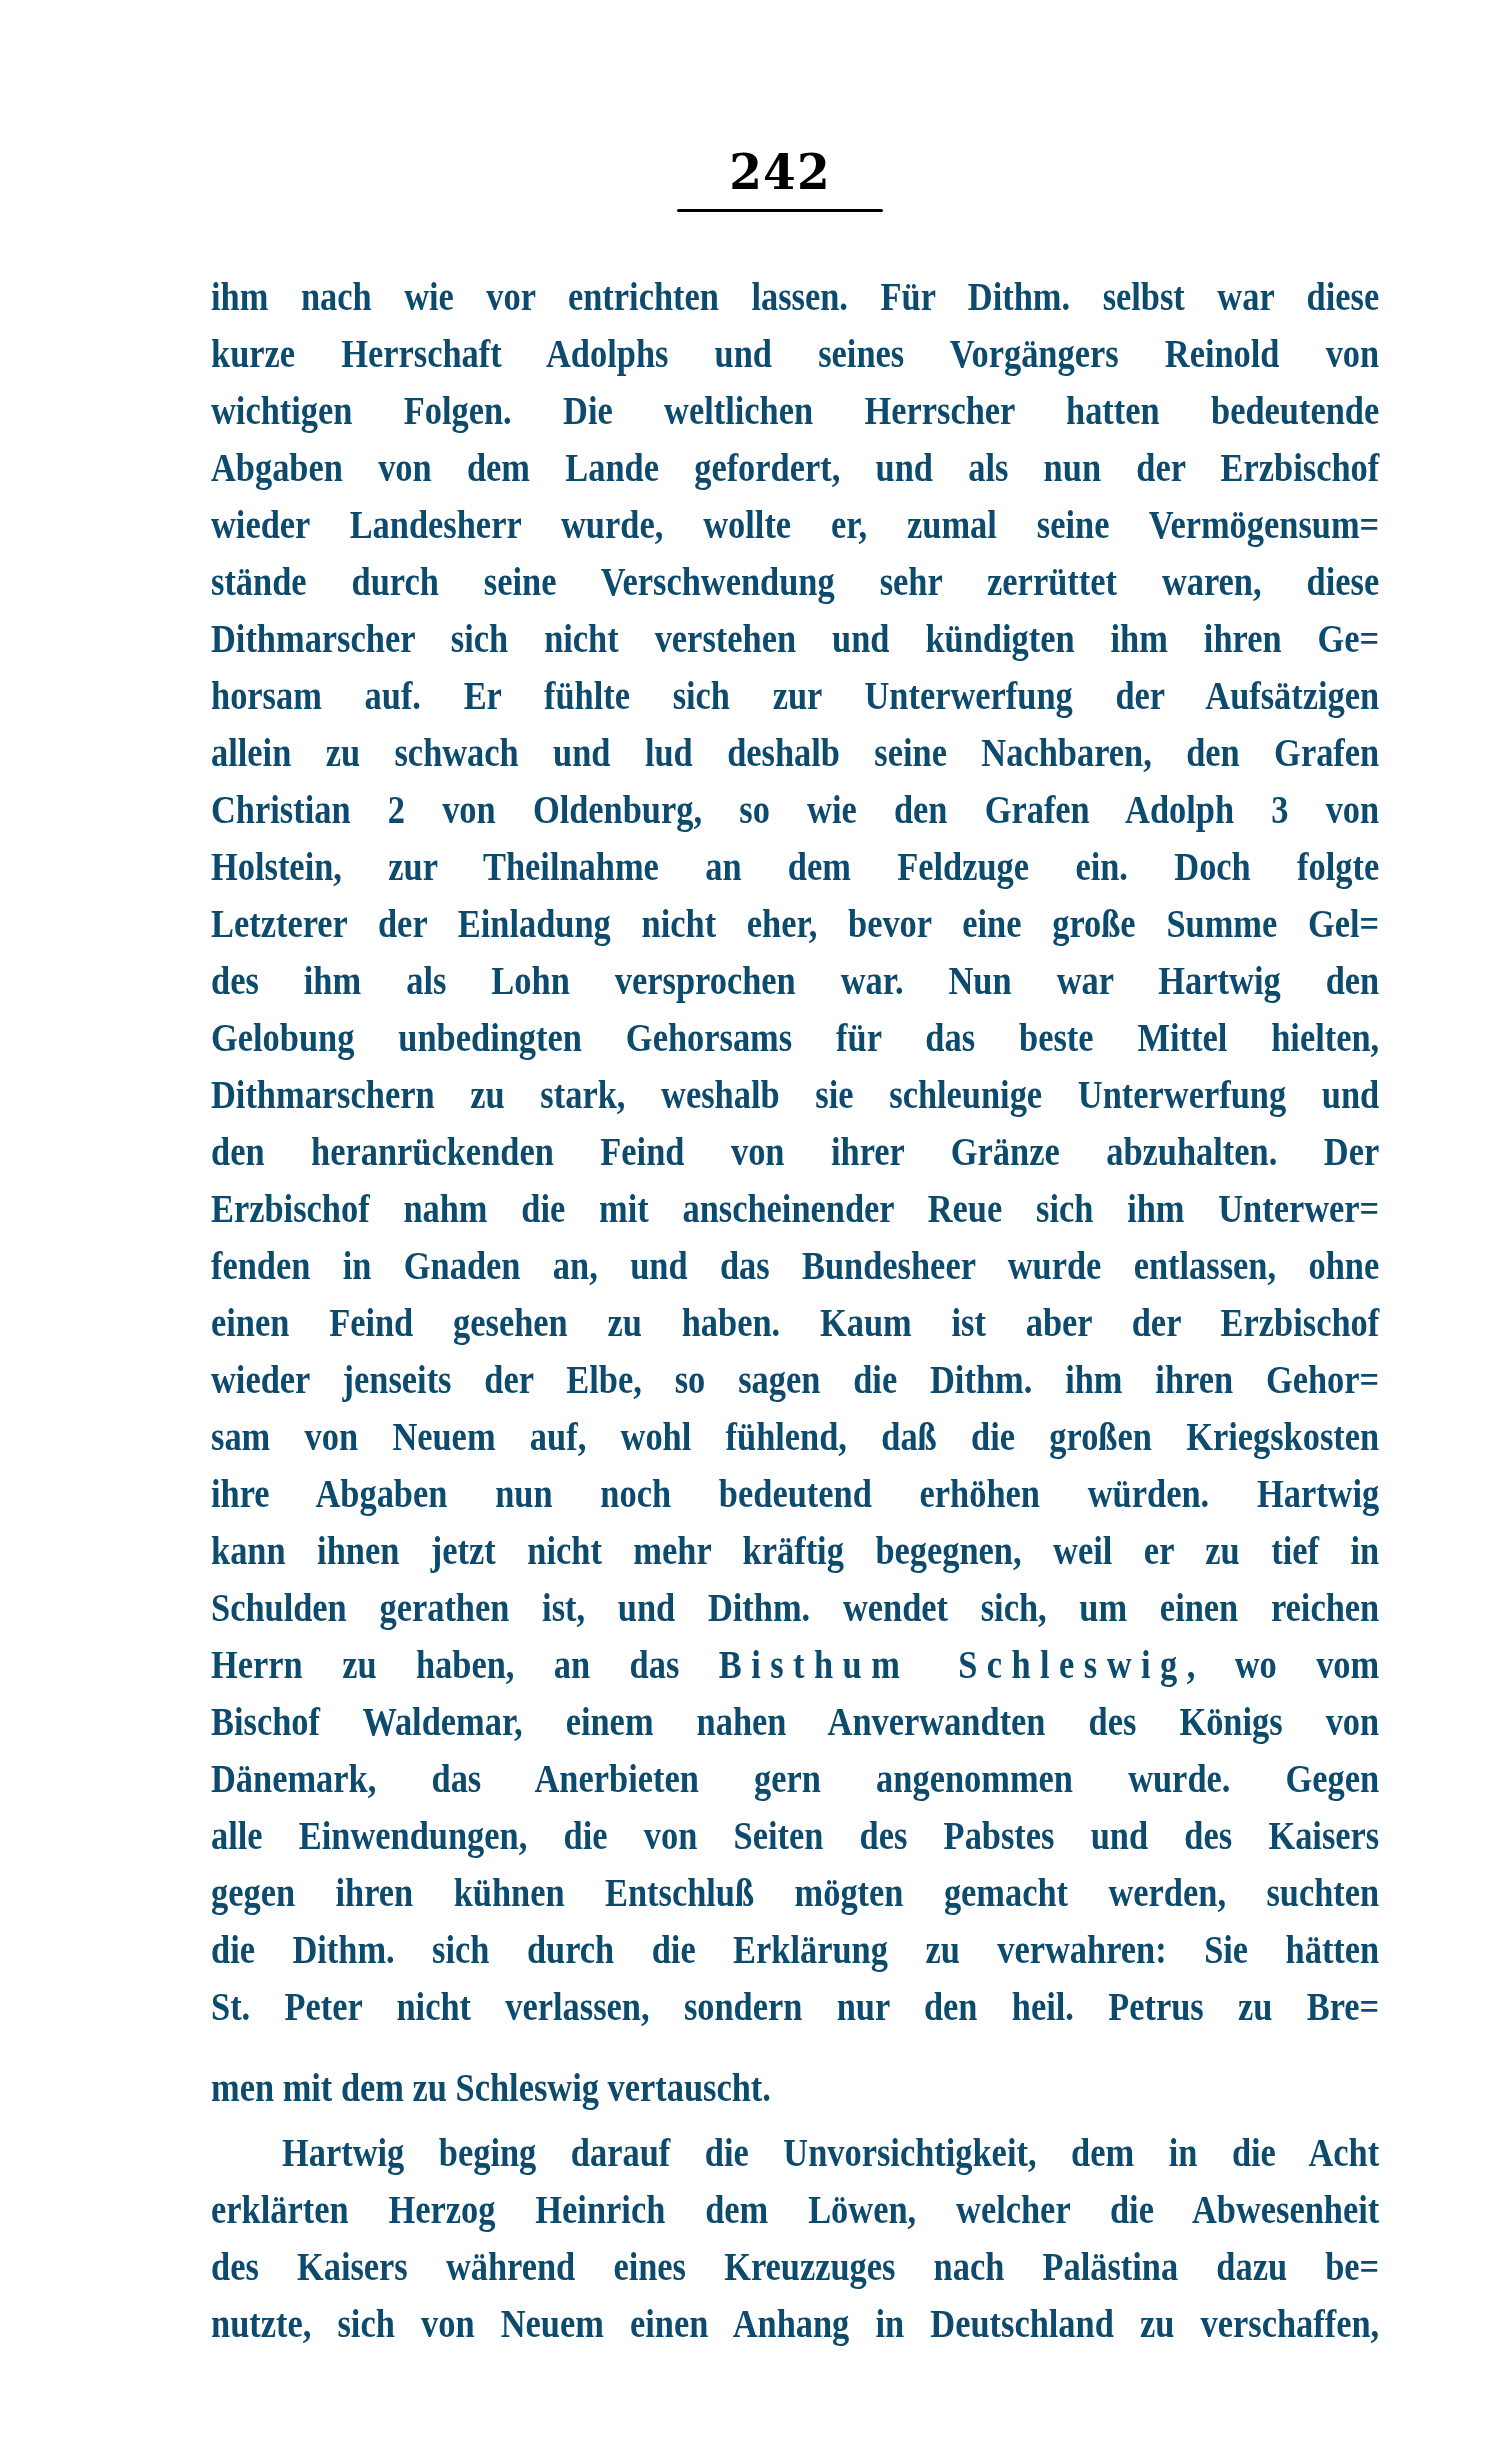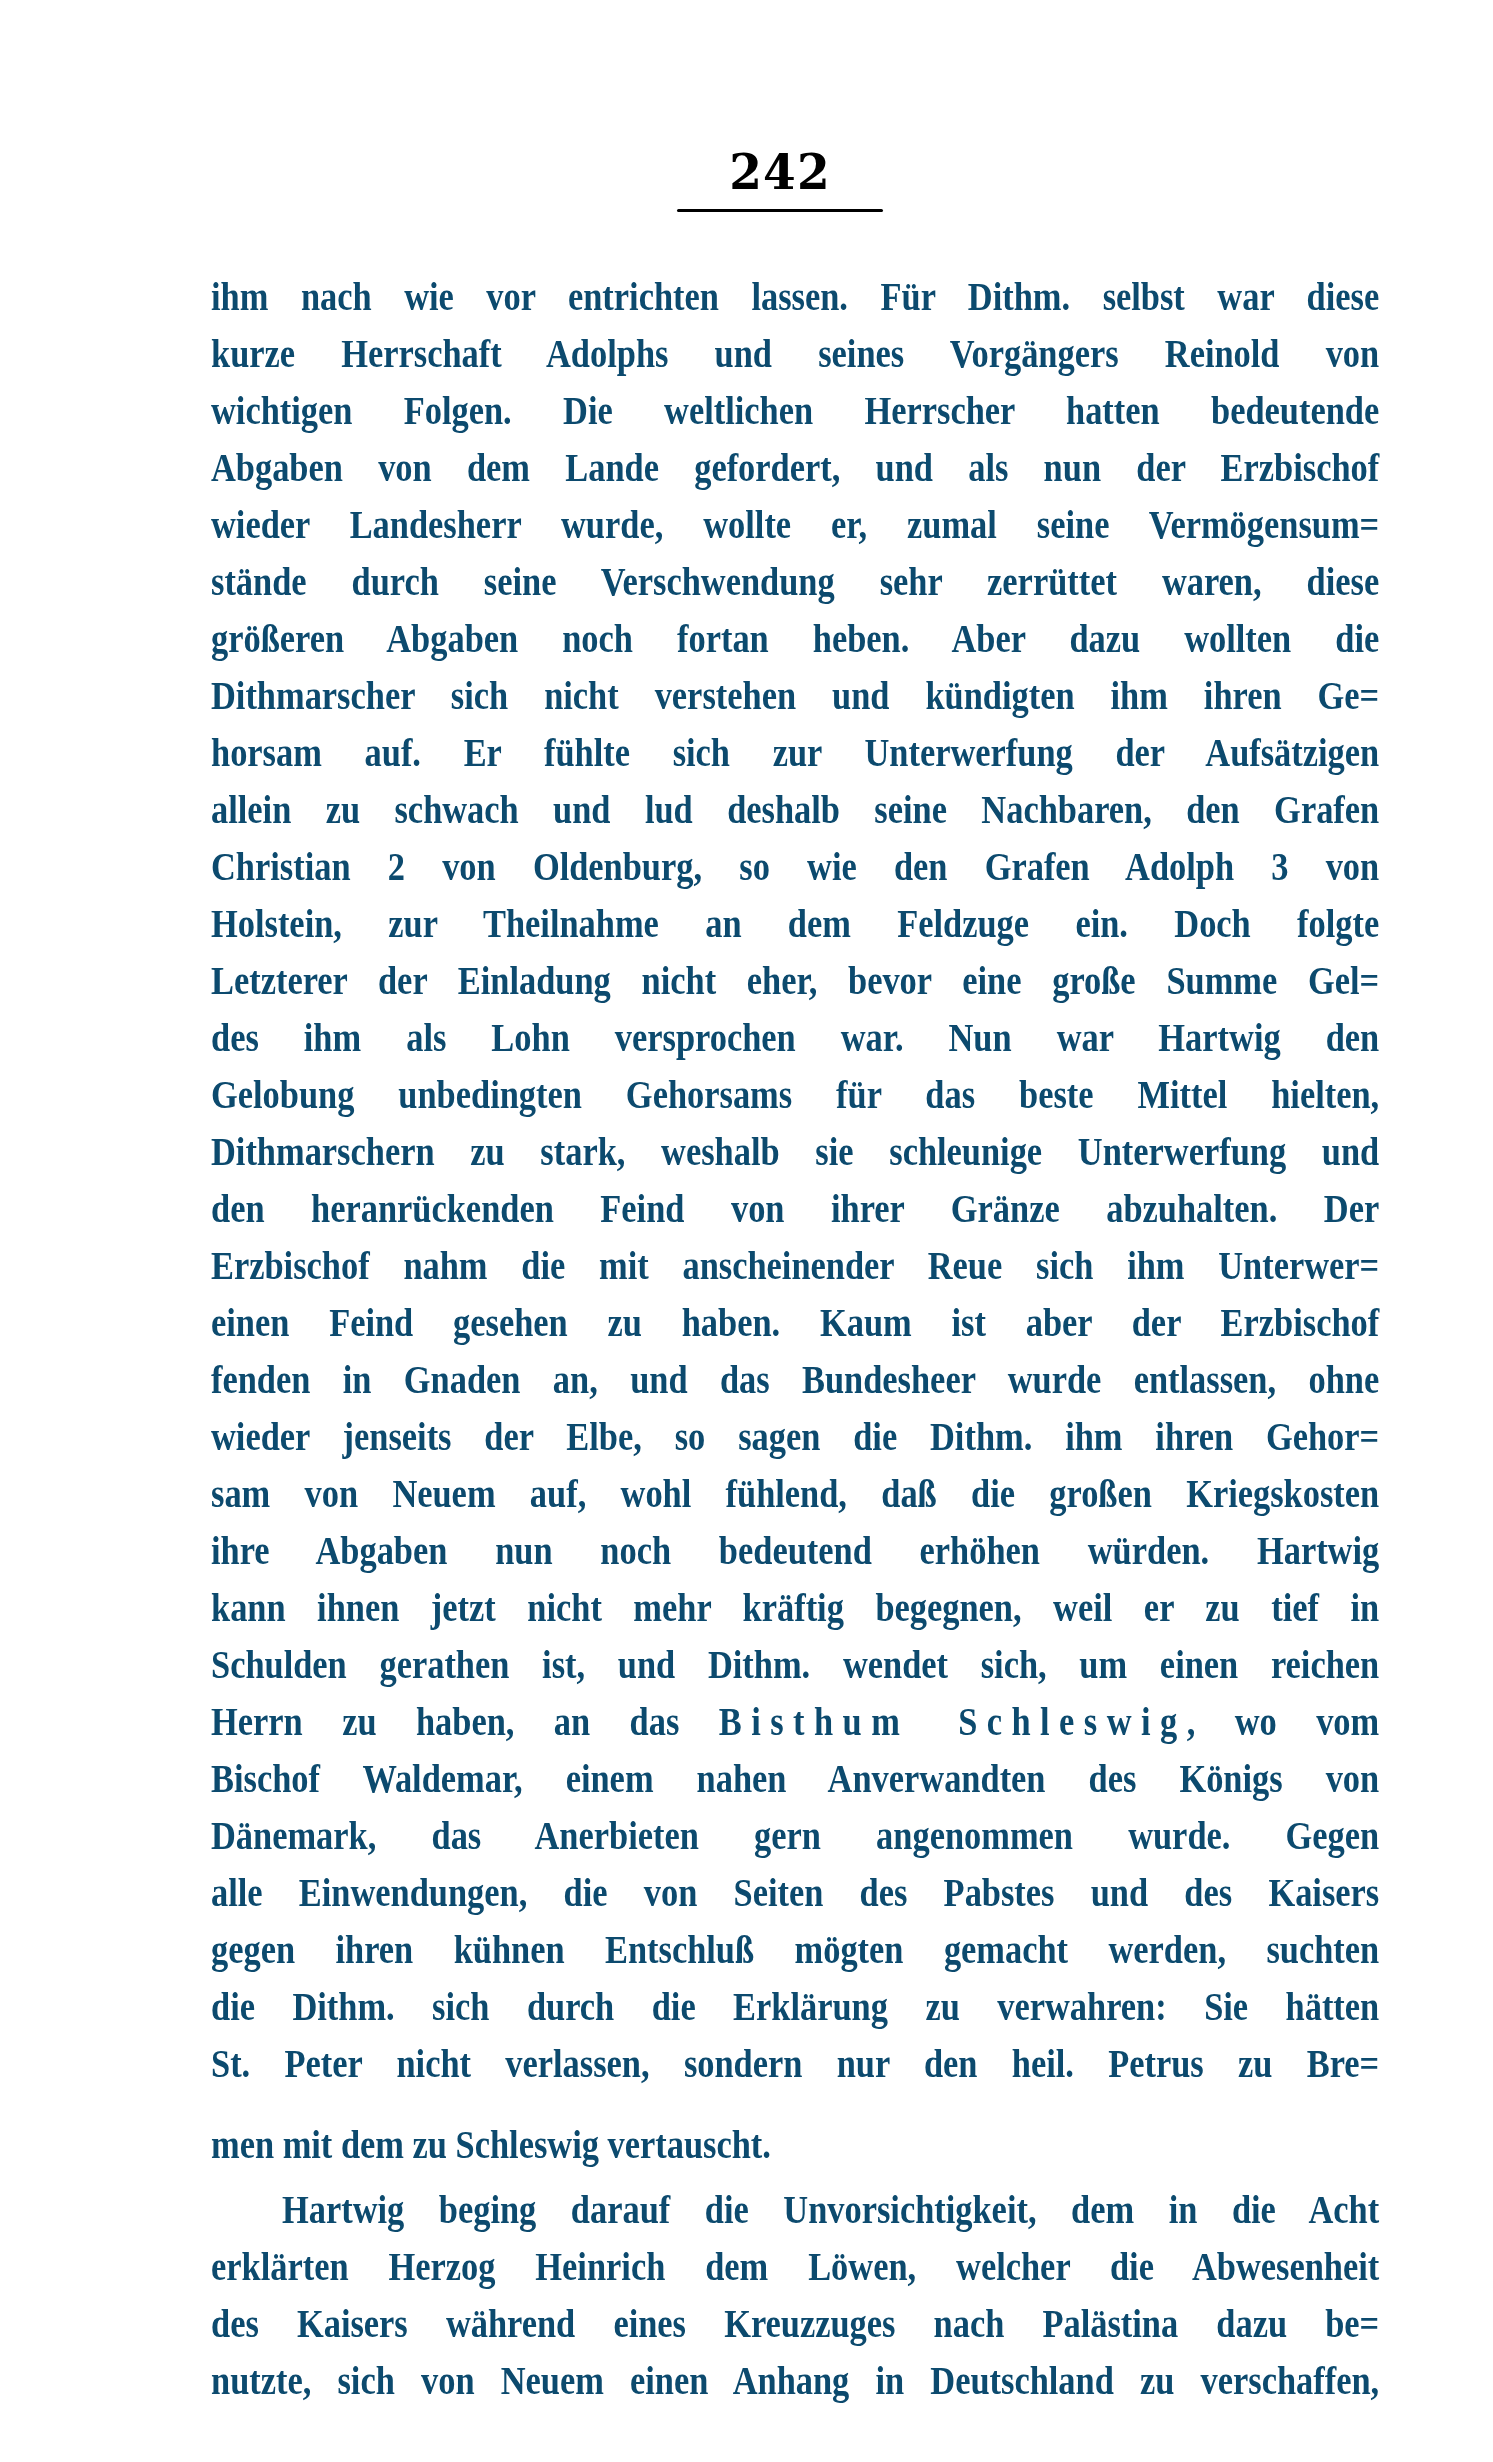--- a/index.html
+++ b/index.html
@@ -52,23 +52,20 @@
         <div class="line">
           <span class="cond" style="text-align: justify; text-align-last: justify;">Abgaben von dem Lande gefordert, und als nun der Erzbischof</span>
         </div>
         <div class="line">
           <span class="cond" style="text-align: justify; text-align-last: justify;">wieder Landesherr wurde, wollte er, zumal seine Vermögensum=</span>
         </div>
         <div class="line">
           <span class="cond" style="text-align: justify; text-align-last: justify;">stände durch seine Verschwendung sehr zerrüttet waren, diese</span>
         </div>
         <div class="line">
-          <span class="cond" style="text-align: justify; text-align-last: justify;">größeren Abgaben noch fortan heben. Aber dazu wollten die</span>
-        </div>
-        <div class="line">
           <span class="cond" style="text-align: justify; text-align-last: justify;">Dithmarscher sich nicht verstehen und kündigten ihm ihren Ge=</span>
         </div>
         <div class="line">
           <span class="cond" style="text-align: justify; text-align-last: justify;">horsam auf. Er fühlte sich zur Unterwerfung der Aufsätzigen</span>
         </div>
         <div class="line">
           <span class="cond" style="text-align: justify; text-align-last: justify;">allein zu schwach und lud deshalb seine Nachbaren, den Grafen</span>
         </div>
         <div class="line">
           <span class="cond" style="text-align: justify; text-align-last: justify;">Christian 2 von Oldenburg, so wie den Grafen Adolph 3 von</span>
@@ -88,24 +85,24 @@
         <div class="line">
           <span class="cond" style="text-align: justify; text-align-last: justify;">Dithmarschern zu stark, weshalb sie schleunige Unterwerfung und</span>
         </div>
         <div class="line">
           <span class="cond" style="text-align: justify; text-align-last: justify;">den heranrückenden Feind von ihrer Gränze abzuhalten. Der</span>
         </div>
         <div class="line">
           <span class="cond" style="text-align: justify; text-align-last: justify;">Erzbischof nahm die mit anscheinender Reue sich ihm Unterwer=</span>
         </div>
         <div class="line">
-          <span class="cond" style="text-align: justify; text-align-last: justify;">einen Feind gesehen zu haben. Kaum ist aber der Erzbischof</span>
+          <span class="cond" style="text-align: justify; text-align-last: justify;">fenden in Gnaden an, und das Bundesheer wurde entlassen, ohne</span>
         </div>
         <div class="line">
-          <span class="cond" style="text-align: justify; text-align-last: justify;">fenden in Gnaden an, und das Bundesheer wurde entlassen, ohne</span>
+          <span class="cond" style="text-align: justify; text-align-last: justify;">einen Feind gesehen zu haben. Kaum ist aber der Erzbischof</span>
         </div>
         <div class="line">
           <span class="cond" style="text-align: justify; text-align-last: justify;">wieder jenseits der Elbe, so sagen die Dithm. ihm ihren Gehor=</span>
         </div>
         <div class="line">
           <span class="cond" style="text-align: justify; text-align-last: justify;">sam von Neuem auf, wohl fühlend, daß die großen Kriegskosten</span>
         </div>
         <div class="line">
           <span class="cond" style="text-align: justify; text-align-last: justify;">ihre Abgaben nun noch bedeutend erhöhen würden. Hartwig</span>
         </div>

